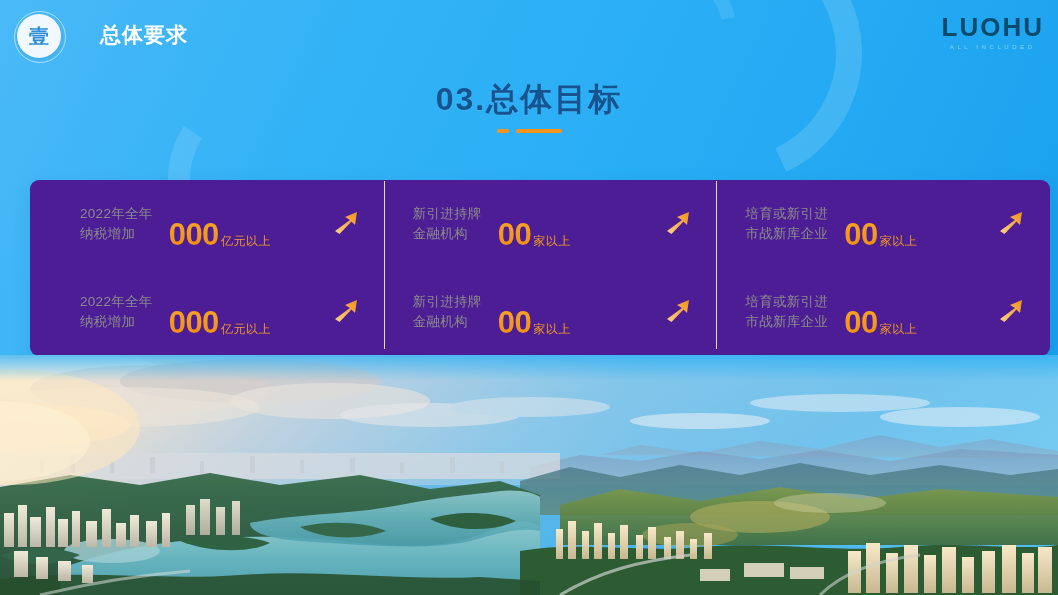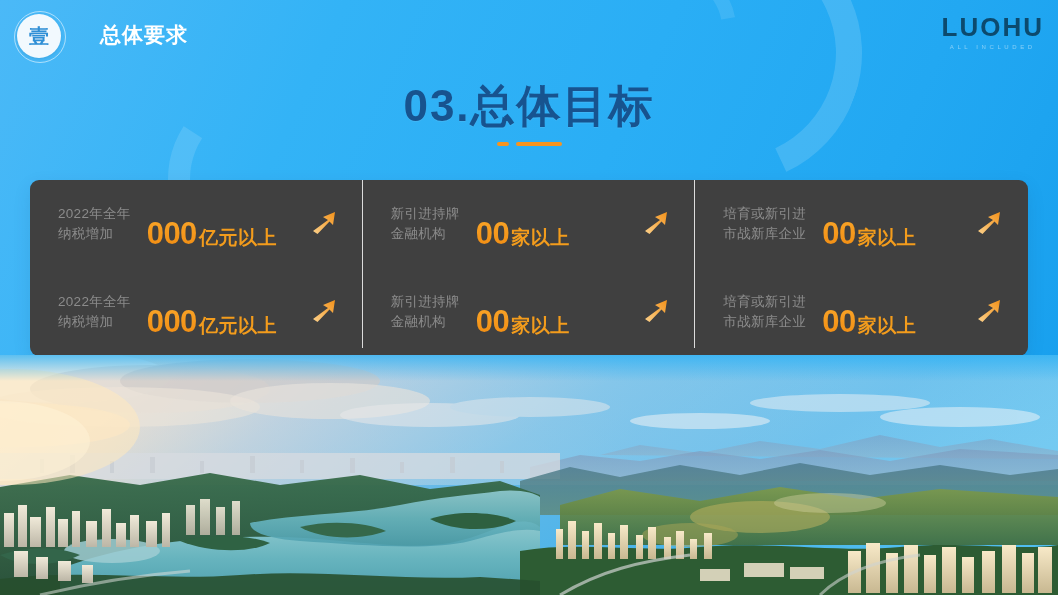--- a/index.html
+++ b/index.html
@@ -40,42 +40,42 @@
   .header-title{position:absolute;left:70px;top:21px;color:#ffffff;font-size:21px;
     font-weight:bold;letter-spacing:1px;margin-left:30px;}
 
   
   .logo{position:absolute;right:14px;top:14px;text-align:center;}
   .logo-main{color:#0c4a6e;font-size:26px;font-weight:bold;letter-spacing:2px;line-height:1;}
   .logo-sub{color:rgba(255,255,255,0.45);font-size:6px;letter-spacing:3.6px;margin-top:4px;}
 
   
   .title-block{position:absolute;left:0;top:82px;width:100%;text-align:center;}
-  .title{color:#17538f;font-size:44px;font-weight:bold;letter-spacing:2px;line-height:1.1;
+  .title{color:#17538f;font-size:32px;font-weight:bold;letter-spacing:2px;line-height:1.1;
          text-shadow:0 1px 0 rgba(255,255,255,0.08);}
   .title-rule{margin:12px auto 0;display:flex;align-items:center;justify-content:center;gap:7px;}
   .rule-short{width:12px;height:4px;background:#f7941e;border-radius:2px;}
   .rule-long{width:46px;height:4px;background:#f7941e;border-radius:2px;}
 
   
-  .card{position:absolute;left:30px;top:180px;width:998px;height:176px;background:#404040;
+  .card{position:absolute;left:30px;top:180px;width:998px;height:176px;background:#4c1d95;
         border-radius:9px;box-shadow:0 6px 18px rgba(10,50,90,0.10);
-        display:flex;flex-direction:column;justify-content:center;}
+        display:flex;flex-direction:column;justify-content:center;padding-left:22px;}
   .card-row{display:flex;flex:1;align-items:center;}
   .cell{flex:1;display:flex;align-items:center;padding:0 6px 0 28px;position:relative;}
   .cell.sep::after{content:"";position:absolute;right:0;top:-18px;width:1px;height:86px;
     background:#dcdcdc;}
   .card-row:last-child .cell.sep::after{top:-24px;}
   .cell-label{color:#8b8b8b;font-size:13.5px;line-height:1.45;white-space:nowrap;
     letter-spacing:0.3px;flex:0 0 auto;}
   .cell-value{display:flex;align-items:baseline;margin-left:16px;flex:0 0 auto;}
   .big-num{font-size:31px;font-weight:bold;line-height:1;letter-spacing:-0.5px;
     background:linear-gradient(180deg,#f9a528 0%,#f18c12 100%);
     -webkit-background-clip:text;background-clip:text;color:transparent;margin-top:20px;}
-  .unit{font-size:19px;font-weight:bold;color:#f39c1c;margin-left:2px;letter-spacing:0.5px;}
+  .unit{font-size:12px;font-weight:normal;color:#f39c1c;margin-left:2px;letter-spacing:0.5px;}
   .arrow{margin-left:auto;margin-right:18px;flex:0 0 auto;display:block;}
 
   
   .photo{position:absolute;left:0;top:355px;width:1058px;height:240px;overflow:hidden;}
   .photo svg{display:block;width:1058px;height:240px;}
   .photo-fade{position:absolute;left:0;top:0;width:1058px;height:26px;
      background:linear-gradient(180deg,rgba(42,176,245,0.75),rgba(42,176,245,0));}
 </style>
 </head>
 <body>

